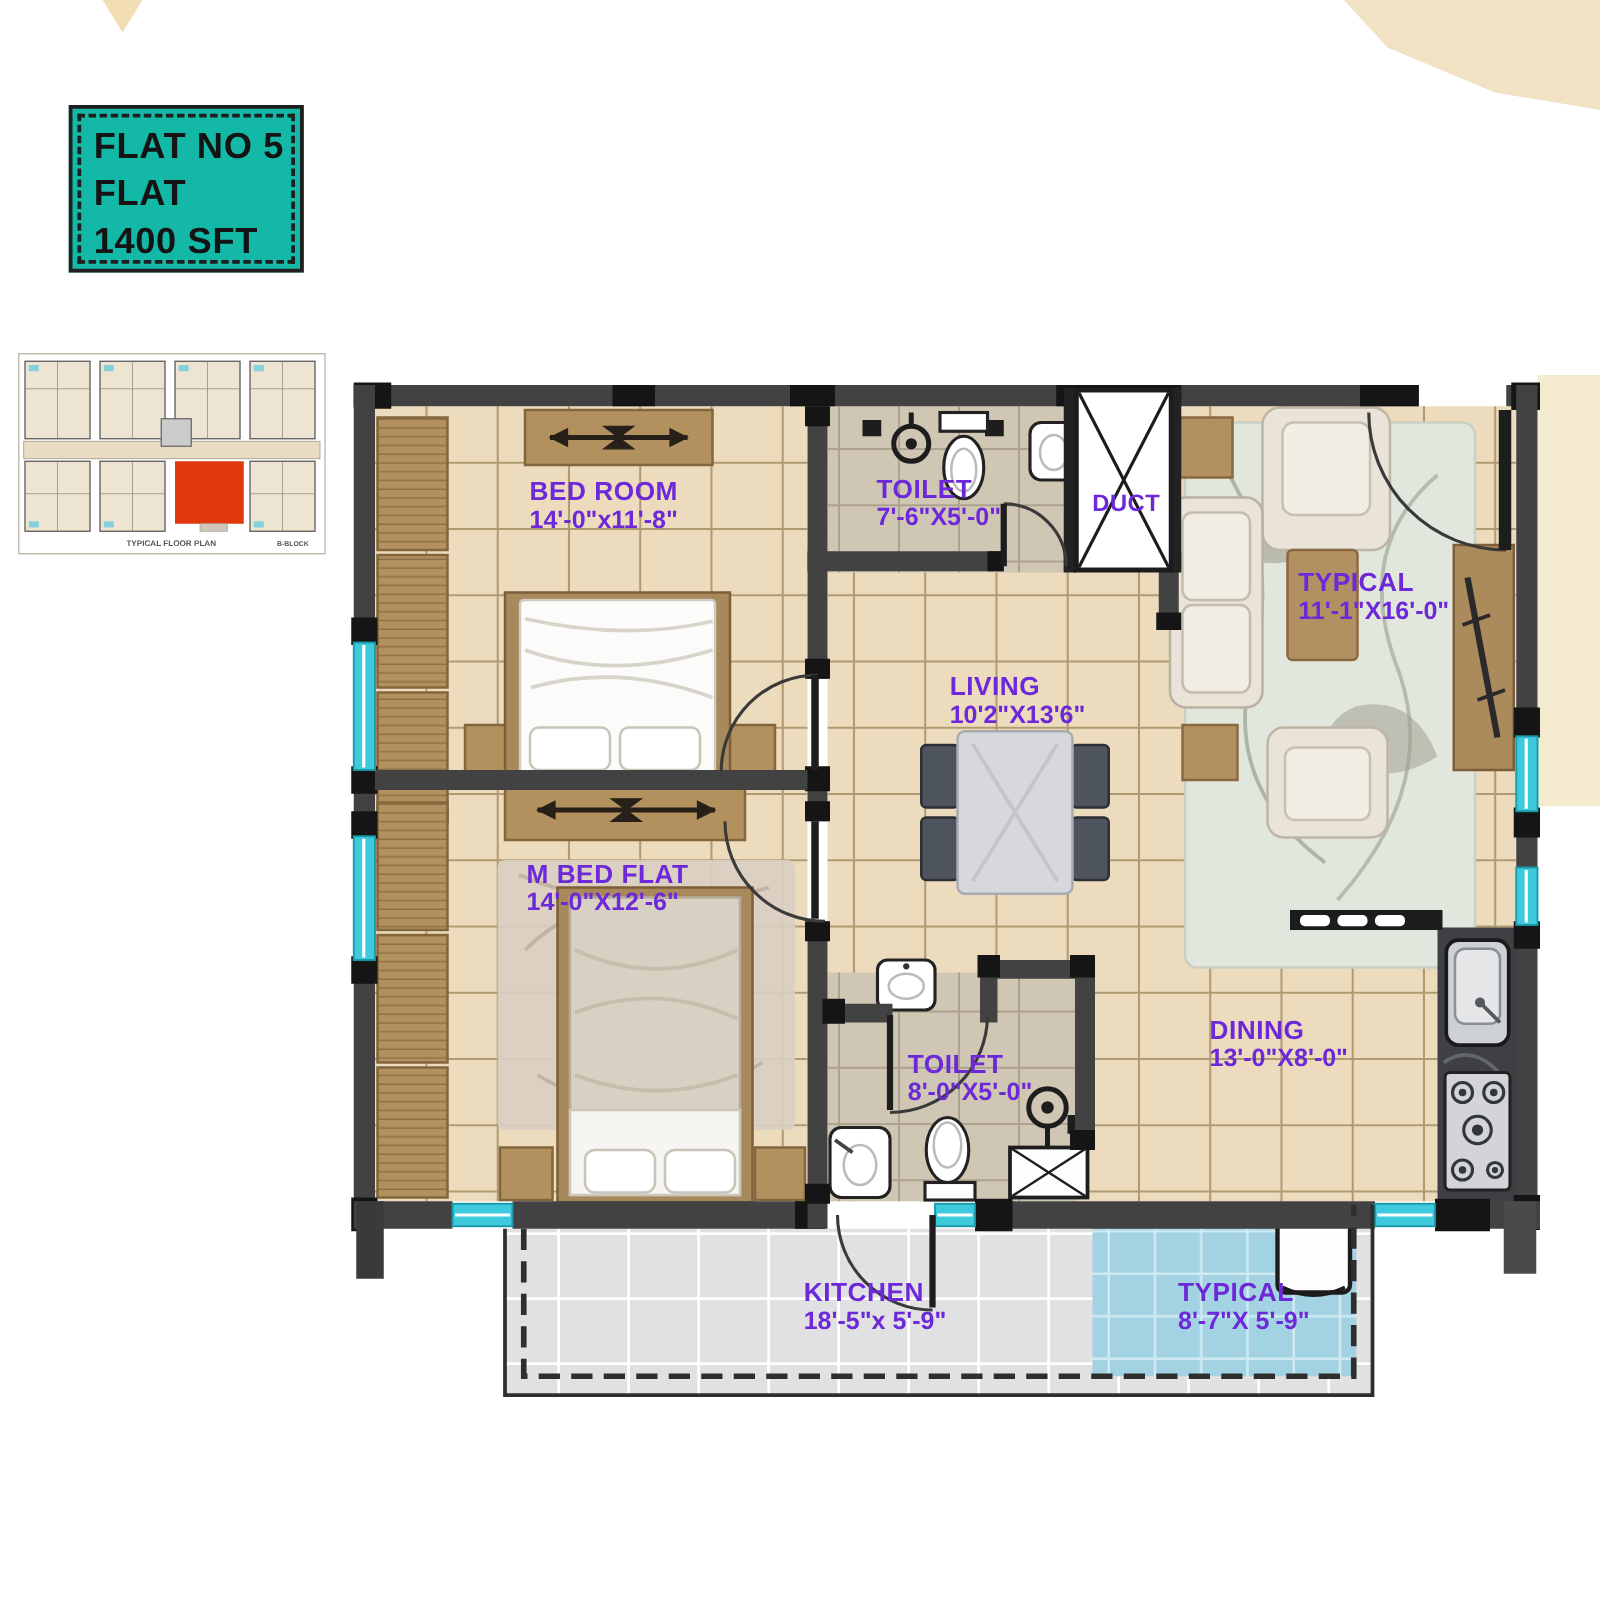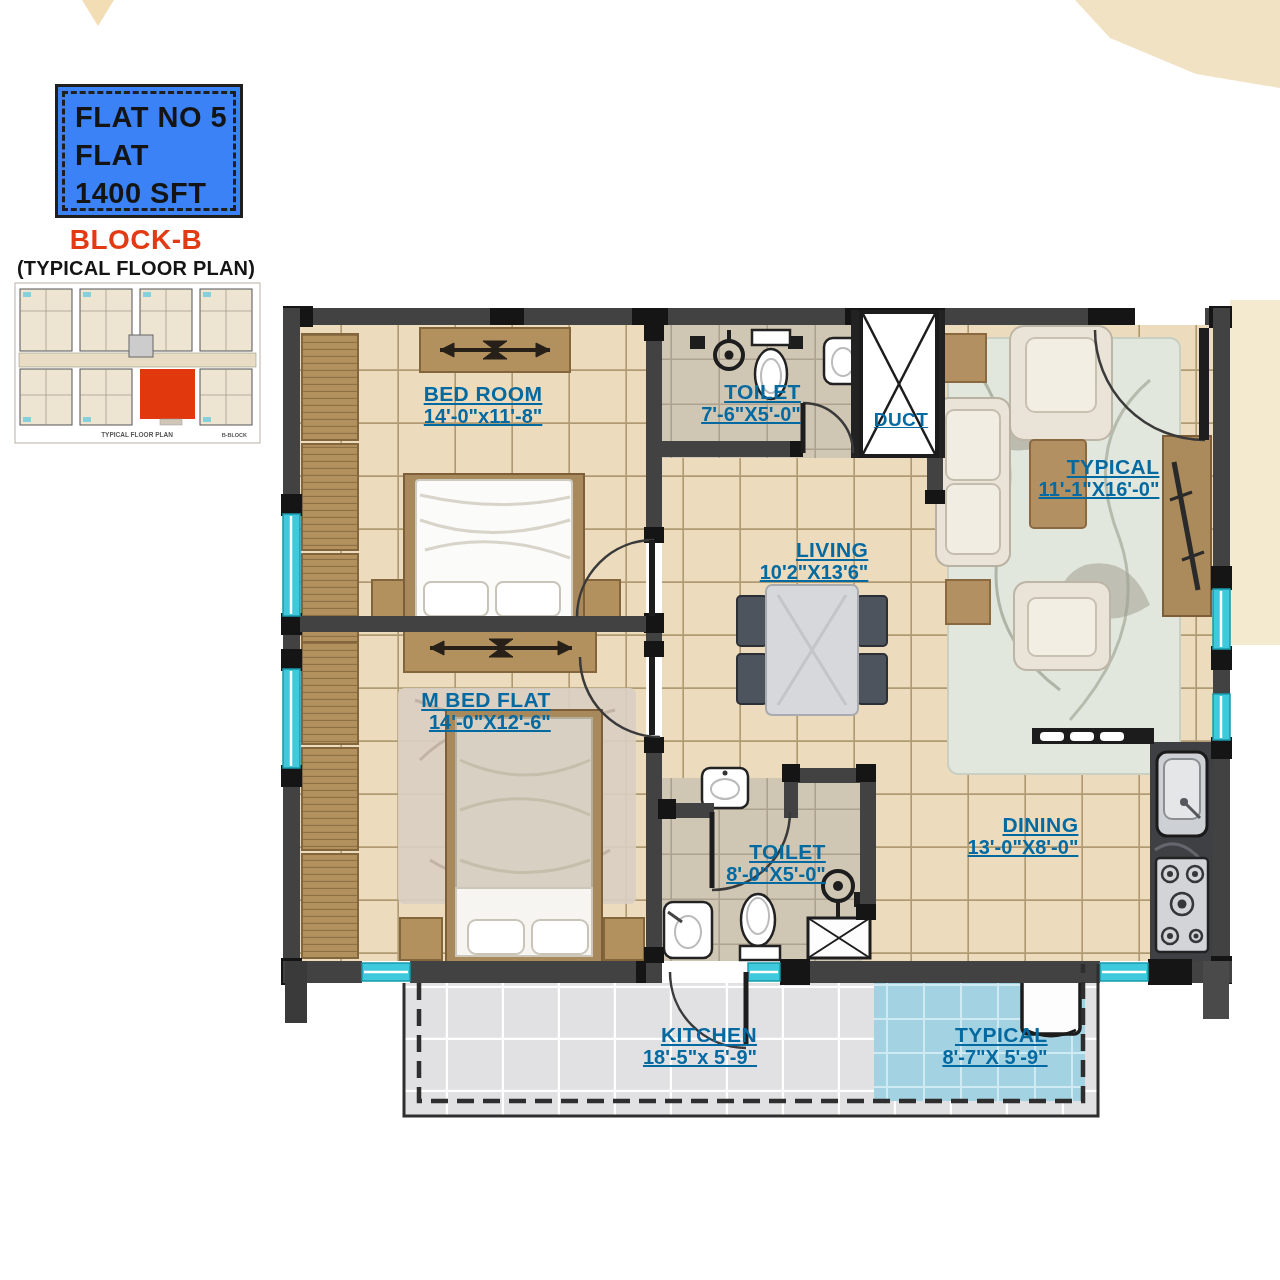--- a/index.html
+++ b/index.html
@@ -1,30 +1,30 @@
 <!DOCTYPE html>
 <html style="--accent: #e23a12; --window: #3ec9dc; --wall: #424242; --floor: #ecdcbd; --utility_floor: #a3d2e2; --balcony_floor: #e1e1e4;"><head>
 <meta charset="utf-8">
 <style>
   html,body{margin:0;padding:0;background:#ffffff;}
   .canvas{position:relative;width:1280px;height:1280px;background:#ffffff;overflow:hidden;
           font-family:"Liberation Sans", sans-serif;}
   svg{position:absolute;left:0;top:0;}
   
   .info-box{position:absolute;left:55px;top:84px;width:182px;height:128px;
-            border:3px solid #1f1f1f;background:#3b82f6;}
+            border:3px solid #1f1f1f;background:#14b8a6;}
   .info-box-inner{position:absolute;left:4px;top:4px;right:4px;bottom:4px;
             border:3px dashed #1f1f1f;padding:4px 0 0 10px;
             font-size:29px;line-height:38px;font-weight:600;color:#141414;letter-spacing:.5px;}
   .block-wrap{position:absolute;left:10px;top:224px;width:252px;text-align:center;}
   .block-title{font-size:28px;font-weight:700;color:var(--accent,#e23a12);letter-spacing:.5px;}
   .block-sub{font-size:20px;font-weight:700;color:#141414;margin-top:1px;letter-spacing:.2px;}
   
-  .rl{position:absolute;transform:translate(-50%,-50%);text-align:right;color:#0369a1;
-      font-weight:700;white-space:nowrap;line-height:22px;text-decoration:underline;}
+  .rl{position:absolute;transform:translate(-50%,-50%);text-align:left;color:#6d28d9;
+      font-weight:700;white-space:nowrap;line-height:22px;}
   .rl .n{font-size:21px;letter-spacing:.4px;}
   .rl .d{font-size:20px;}
   .rl-duct{font-size:19px;}
 </style>
 </head>
 <body>
 
 <div class="canvas">
 
 <svg width="1280" height="1280" viewBox="0 0 1280 1280">
@@ -391,34 +391,30 @@
 </svg>
 
 <div class="info-box">
   <div class="info-box-inner">
     <div>FLAT NO 5</div>
     <div>FLAT</div>
     <div>1400 SFT</div>
   </div>
 </div>
 
-<div class="block-wrap">
-  <div class="block-title">BLOCK-B</div>
-  <div class="block-sub">(TYPICAL FLOOR PLAN)</div>
-</div>
 
 <div class="rl" style="left:483px;top:405px">
   <div class="n">BED ROOM</div>
   <div class="d">14'-0"x11'-8"</div>
 </div>
 <div class="rl" style="left:751px;top:403px">
   <div class="n">TOILET</div>
   <div class="d">7'-6"X5'-0"</div>
 </div>
-<div class="rl rl-duct" style="left:901px;top:420px">
+<div class="rl rl-duct" style="left:901px;top:404px">
   <div class="n" style="font-size:19px">DUCT</div>
 </div>
 <div class="rl" style="left:1099px;top:478px">
   <div class="n">TYPICAL</div>
   <div class="d">11'-1"X16'-0"</div>
 </div>
 <div class="rl" style="left:814px;top:561px">
   <div class="n">LIVING</div>
   <div class="d">10'2"X13'6"</div>
 </div>

